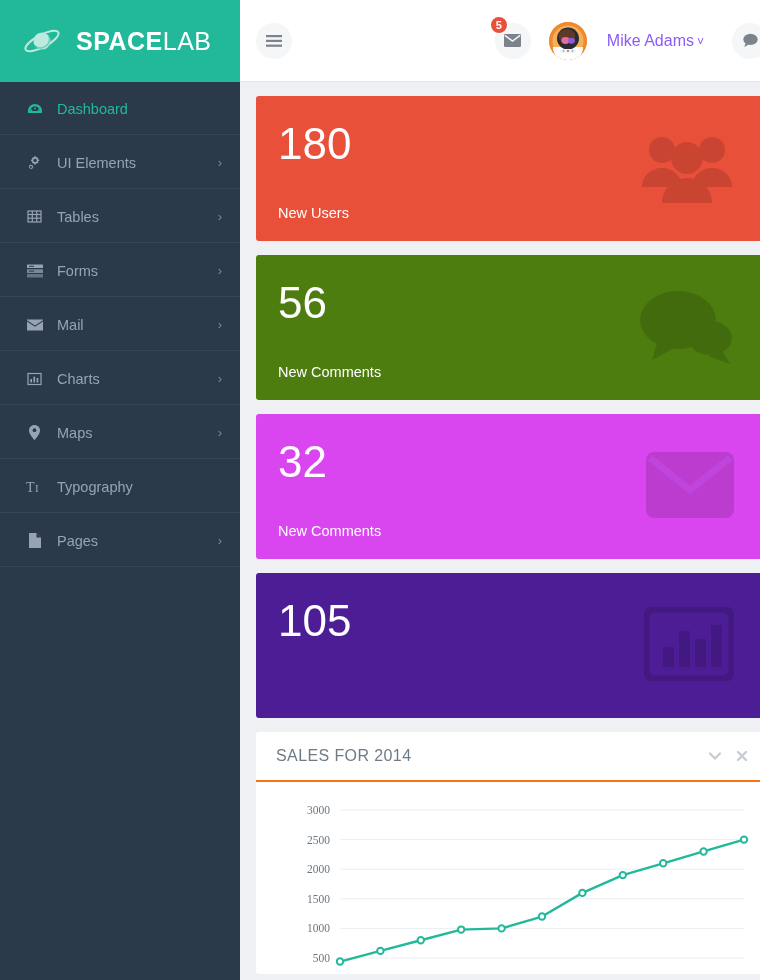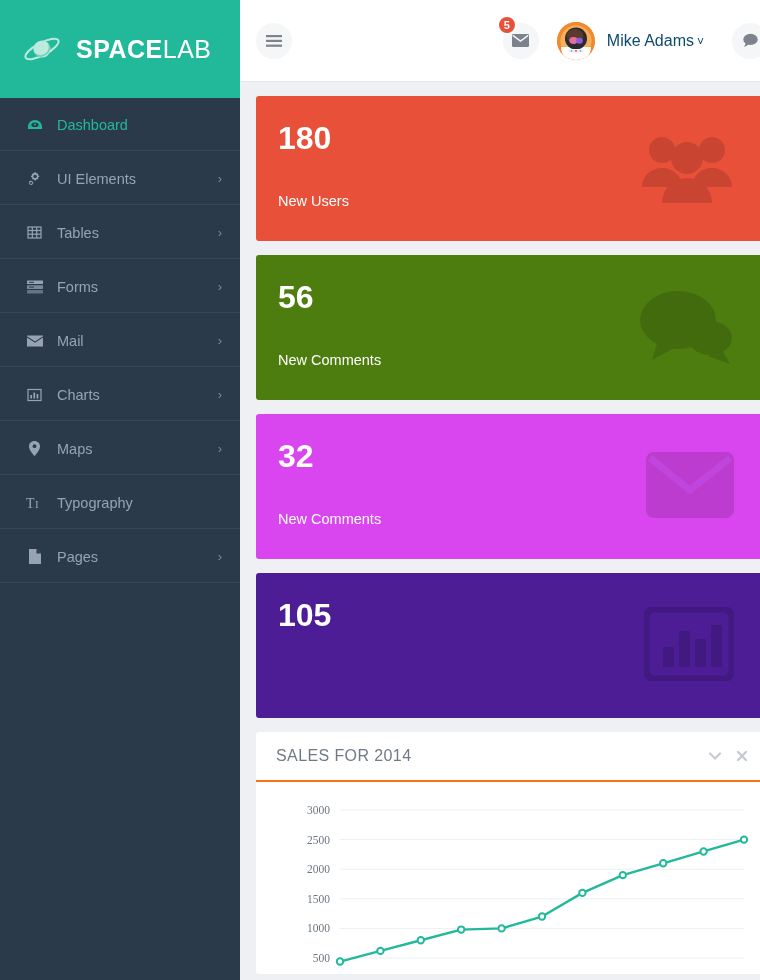--- a/index.html
+++ b/index.html
@@ -7,21 +7,21 @@
     width: 760px; height: 980px;
     font-family: "Liberation Sans", sans-serif;
     background: #eef0f4;
     overflow: hidden;
   }
   .app { display: flex; width: 760px; height: 980px; }
 
   
   .sidebar { width: 240px; height: 980px; background: #2b3a4a; flex: 0 0 240px; }
   .brand {
-    height: 98px; background: #22b99a;
+    height: 82px; background: #22b99a;
     display: flex; align-items: center; padding-left: 22px; gap: 14px;
   }
   .brand-logo { width: 40px; height: 40px; position: relative; flex: 0 0 40px; }
   .brand-text { font-size: 25px; letter-spacing: .5px; color: #fff; line-height: 1; }
   .brand-text .b { font-weight: bold; }
   .brand-text .l { font-weight: normal; }
 
   .nav { padding: 0; }
   .nav-item {
     height: 54px; display: flex; align-items: center;
@@ -57,31 +57,31 @@
     background: #e8503a; color: #fff; font-size: 11px; font-weight: bold;
     border-radius: 50%; width: 20px; height: 20px;
     display: flex; align-items: center; justify-content: center;
     border: 2px solid #fff;
   }
   .avatar {
     width: 38px; height: 38px; border-radius: 50%;
     background: #f08a2e; overflow: hidden; position: relative;
     flex: 0 0 38px; margin-right: 12px;
   }
-  .user-name { color: #0c4a6e; font-size: 16px; margin-right: 28px; cursor: pointer; white-space: nowrap; }
+  .user-name { color: #8b5cf6; font-size: 16px; margin-right: 28px; cursor: pointer; white-space: nowrap; margin-left: 8px; }
   .user-name .chev { font-size: 12px; margin-left: 3px; }
 
   
   .content { flex: 1; padding: 14px 16px 0 16px; overflow: hidden; }
 
   .stat-card {
     height: 145px; border-radius: 3px; margin-bottom: 14px;
     padding: 26px 22px; position: relative; overflow: hidden; cursor: pointer;
   }
-  .stat-num { font-size: 32px; color: #fff; font-weight: bold; line-height: 1; letter-spacing: 0px; }
+  .stat-num { font-size: 44px; color: #fff; font-weight: normal; line-height: 1; letter-spacing: 0px; }
   .stat-label { font-size: 14.5px; color: #fff; margin-top: 39px; }
   .stat-ico {
     position: absolute; right: 34px; top: 50%; transform: translateY(-50%);
     opacity: .13;
   }
 
   .panel { background: #fff; border-radius: 3px; }
   .panel-head {
     height: 50px; display: flex; align-items: center;
     padding: 0 20px; border-bottom: 2px solid #f97316;

